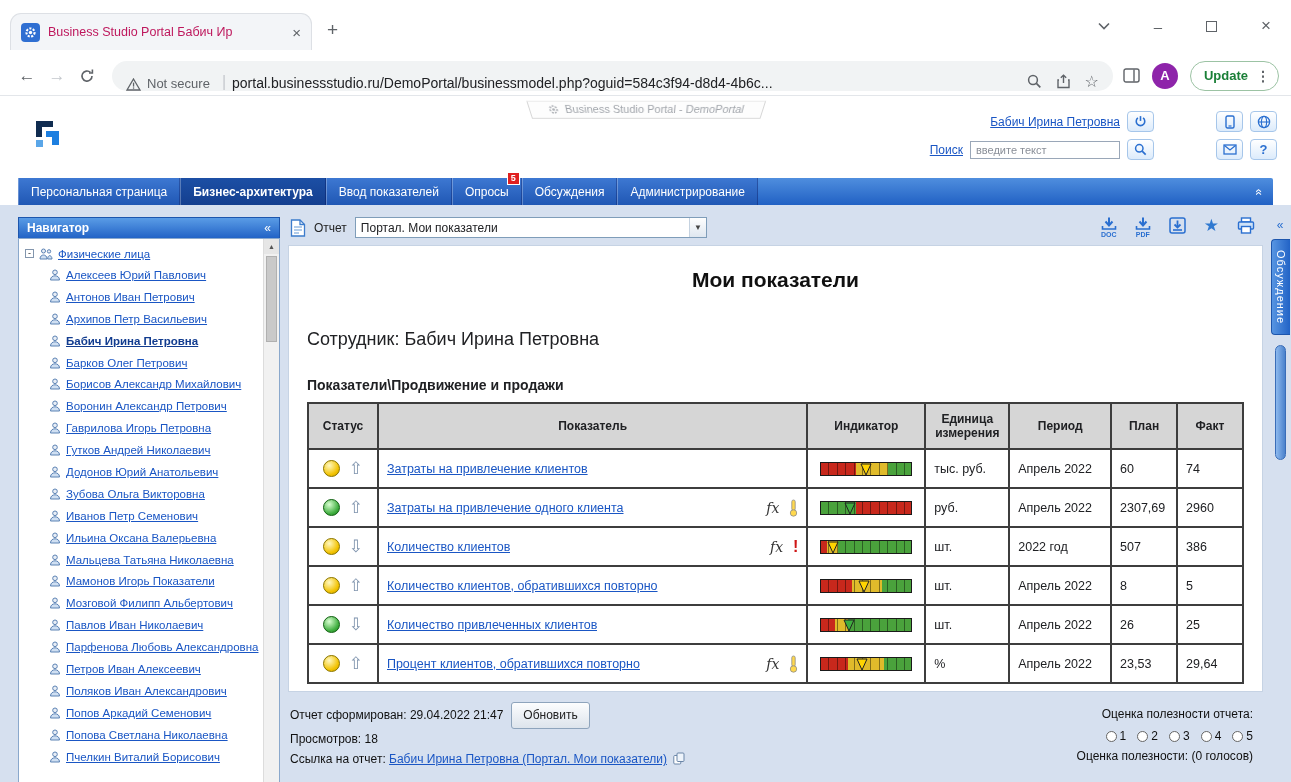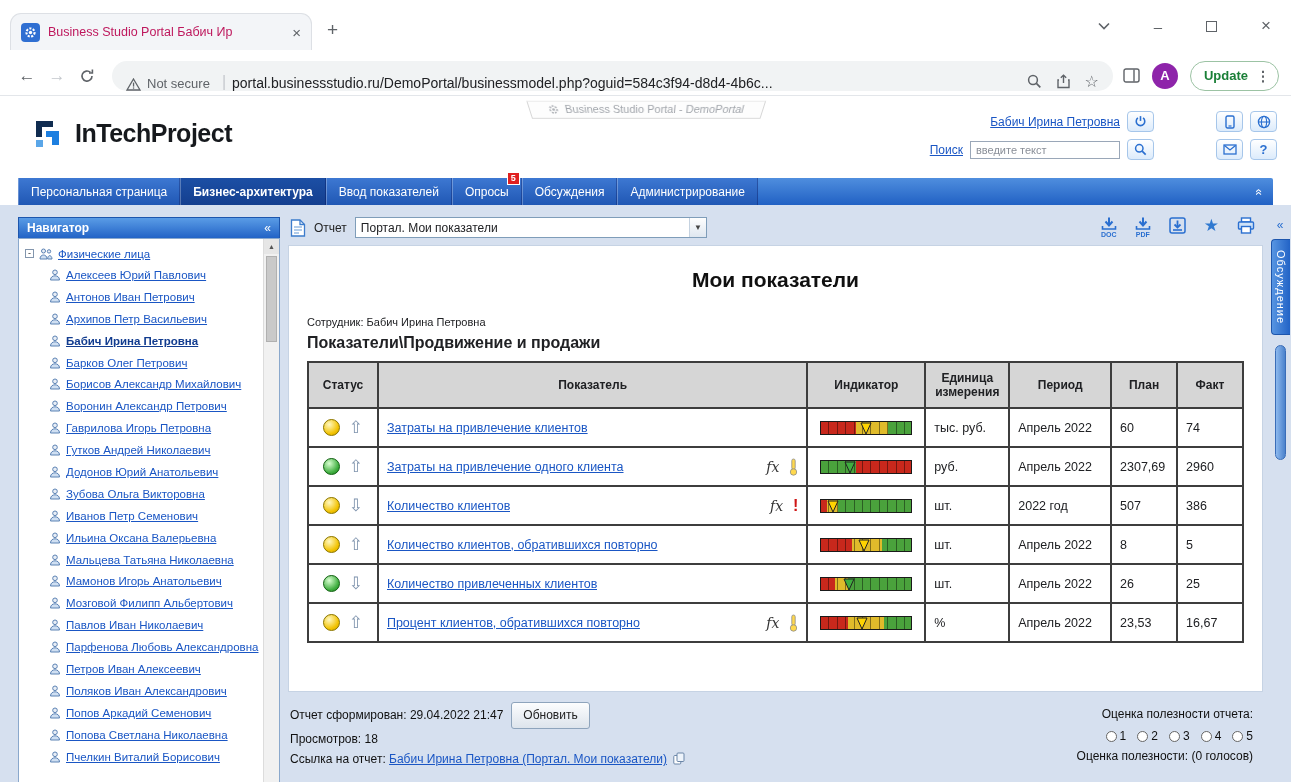--- a/index.html
+++ b/index.html
@@ -77,22 +77,22 @@
 .toolbar-label{font-size:12px;color:#222}
 .select{width:352px;height:21px;border:1px solid #7f9db9;background:#fff;font-size:12px;display:flex;align-items:center;padding-left:5px}
 .select .sval{flex:1;white-space:nowrap;overflow:hidden}
 .select .sarr{width:17px;height:100%;border-left:1px solid #c5d2e0;background:linear-gradient(#fefefe,#dfe7f0);display:flex;align-items:center;justify-content:center;font-size:8px;color:#444}
 .tool-icons{margin-left:auto;display:flex;align-items:flex-start;gap:18px;padding-right:4px}
 .exp{display:flex;flex-direction:column;align-items:center;color:#2a6fd0;gap:0}
 .exp .cap{font-size:7px;font-weight:700;line-height:1;margin-top:1px}
 .tstar{font-size:17px;color:#3079d0;line-height:1}
 .report{background:#fff;border:1px solid #c6d3e4;height:447px;overflow:hidden;padding:14px 18px;flex:none}
 .r-title{text-align:center;font-size:21px;font-weight:700;color:#101010;margin-top:8px}
-.r-emp{font-size:11px;margin-top:24px}
-.r-sec{font-size:16px;font-weight:700;margin-top:6px}
+.r-emp{font-size:18px;margin-top:37px}
+.r-sec{font-size:14px;font-weight:700;margin-top:27px}
 table.ind{margin-top:9px;border-collapse:collapse;table-layout:fixed}
 table.ind th,table.ind td{border:2px solid #3d3d3d}
 table.ind th{background:#d6d6d6;font-size:12px;font-weight:700;padding:8px 5px}
 table.ind td{font-size:12.5px;padding:0 8px;height:39px;overflow:hidden}
 .c-status-in{display:flex;align-items:center;justify-content:center;gap:9px}
 .circle{width:17px;height:17px;border-radius:50%;flex:none}
 .circle.yellow{background:radial-gradient(circle at 35% 30%,#fff8c0,#f2c200 65%,#c9a000);border:1px solid #8a7500}
 .circle.green{background:radial-gradient(circle at 35% 30%,#d8ffd0,#3fae3f 65%,#1e7d1e);border:1px solid #146214}
 .trend{font-size:17px;color:#7e93ad;line-height:1}
 .name-wrap{display:flex;align-items:center;gap:10px}
@@ -209,21 +209,20 @@
           <circle cx="8" cy="8" r="2" fill="#b0b3b8"></circle>
         </svg>
       <span>Business Studio Portal - DemoPortal</span>
     </div>
     <div class="logo">
       <svg width="42" height="40" viewBox="0 0 42 40">
         <path d="M10 24 V8 H27 V14 H16 V24 Z" fill="#102c50"></path>
         <path d="M20 18 H33 V32 H26 V24 H20 Z" fill="#1d7fe0"></path>
         <rect x="10" y="27" width="7" height="7" fill="#5aa6e8"></rect>
       </svg>
-      <span class="logo-text">InTechProject</span>
     </div>
     <div class="hdr-right">
       <div class="hcell">
         <a class="hlink">Бабич Ирина Петровна</a>
         <span class="hbtn">
             <svg width="13" height="13" viewBox="0 0 14 14">
               <path d="M7 1.2 V6.4" stroke="#2a6fd0" stroke-width="1.7" fill="none"></path>
               <path d="M4.2 3.2 a4.6 4.6 0 1 0 5.6 0" fill="none" stroke="#2a6fd0" stroke-width="1.7"></path>
             </svg>
           </span>
@@ -396,21 +395,21 @@
                     <circle cx="6" cy="3.3" r="2.3" fill="#e8eef6" stroke="#5b82b4"></circle>
                     <path d="M1.5 11 C1.5 7.8 4 6.8 6 6.8 C8 6.8 10.5 7.8 10.5 11 Z" fill="#cfdff2" stroke="#5b82b4"></path>
                   </svg>
                   <a class="tree-link">Мальцева Татьяна Николаевна</a>
                 </div>
                 <div class="tree-item">
                   <svg width="12" height="12" viewBox="0 0 12 12">
                     <circle cx="6" cy="3.3" r="2.3" fill="#e8eef6" stroke="#5b82b4"></circle>
                     <path d="M1.5 11 C1.5 7.8 4 6.8 6 6.8 C8 6.8 10.5 7.8 10.5 11 Z" fill="#cfdff2" stroke="#5b82b4"></path>
                   </svg>
-                  <a class="tree-link">Мамонов Игорь Анатольевич</a>
+                  <a class="tree-link">Мамонов Игорь Показатели</a>
                 </div>
                 <div class="tree-item">
                   <svg width="12" height="12" viewBox="0 0 12 12">
                     <circle cx="6" cy="3.3" r="2.3" fill="#e8eef6" stroke="#5b82b4"></circle>
                     <path d="M1.5 11 C1.5 7.8 4 6.8 6 6.8 C8 6.8 10.5 7.8 10.5 11 Z" fill="#cfdff2" stroke="#5b82b4"></path>
                   </svg>
                   <a class="tree-link">Мозговой Филипп Альбертович</a>
                 </div>
                 <div class="tree-item">
                   <svg width="12" height="12" viewBox="0 0 12 12">
@@ -713,21 +712,21 @@
                     <span class="seg" style="width:40%;background:#e0bb2b"></span>
                     <span class="seg" style="width:30%;background:#4aa23c"></span>
                     <span class="ticks"></span>
                     <svg class="marker" style="left:calc(45% - 6px)" width="12" height="13" viewBox="0 0 12 13">
                       <polygon points="1,1 11,1 6,12" fill="#ffd400" stroke="#222" stroke-width="1"></polygon>
                     </svg>
                   </span></td>
                 <td>%</td>
                 <td>Апрель 2022</td>
                 <td>23,53</td>
-                <td>16,67</td>
+                <td>29,64</td>
               </tr>
             </tbody>
         </table>
       </div>
 
       <div class="reportfooter">
         <div class="f-left">
           <div>
             <span>Отчет сформирован: 29.04.2022 21:47</span><span class="refresh">Обновить</span>
           </div>

